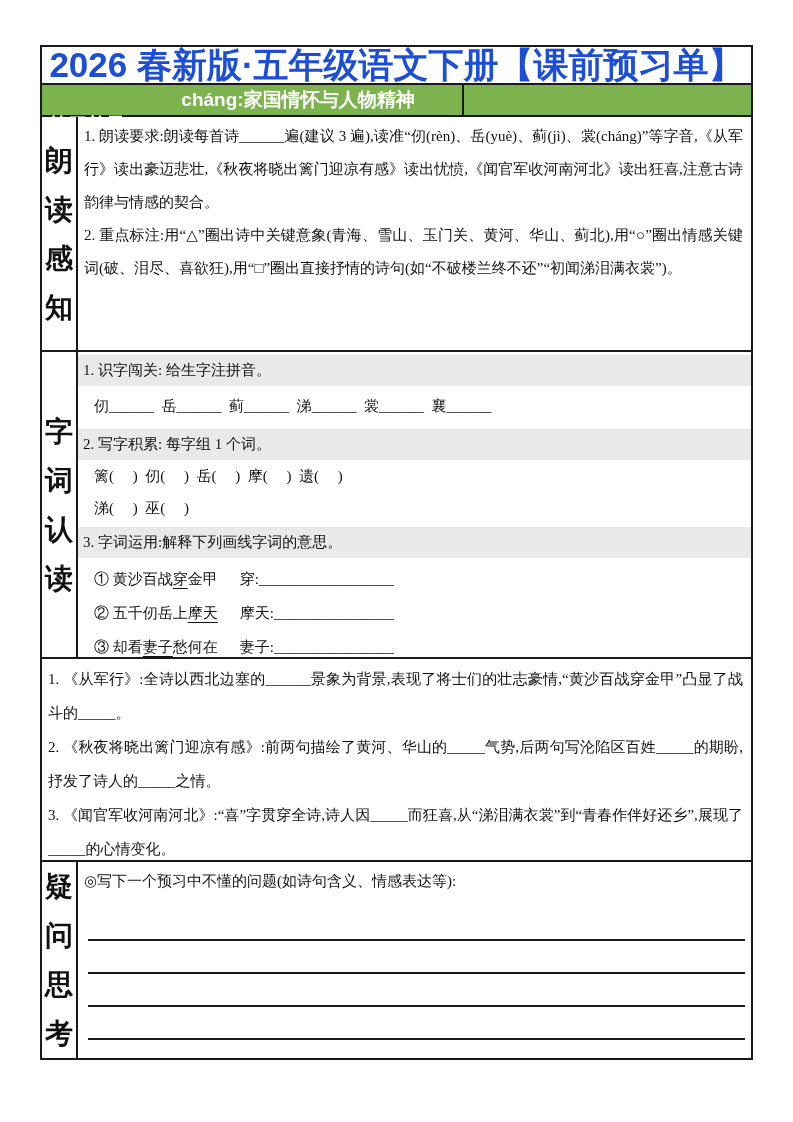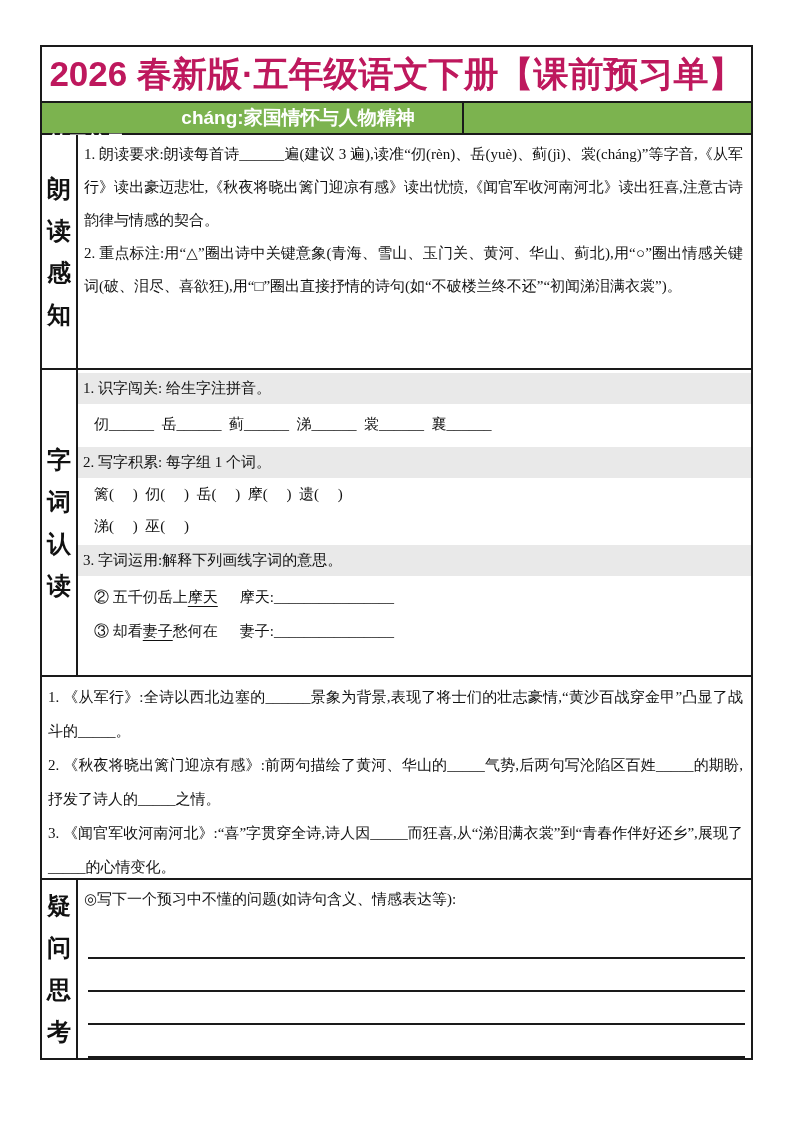--- a/index.html
+++ b/index.html
@@ -23,21 +23,21 @@
     height: 56px;
     display: flex;
     align-items: center;
     justify-content: center;
     overflow: hidden;
   }
   .title-row h1 {
     font-family: "Liberation Sans", "DejaVu Sans", sans-serif;
     font-size: 35px;
     font-weight: bold;
-    color: #be185d;
+    color: #1d4ed8;
     white-space: nowrap;
     letter-spacing: 0px;
   }
   
   .unit-bar {
     height: 34px;
     border-top: 2px solid #1a1a1a;
     border-bottom: 2px solid #1a1a1a;
     background: #7cb34f;
     display: flex;
@@ -65,21 +65,21 @@
   .sec-quest   { flex: 1; }
   .side-label {
     width: 36px;
     border-right: 2px solid #1a1a1a;
     display: flex;
     align-items: center;
     justify-content: center;
   }
   .side-label .vtext {
     width: 1em;
-    font-size: 24px;
+    font-size: 28px;
     font-weight: bold;
     line-height: 1.75;
     word-break: break-all;
     text-align: center;
     font-family: "Liberation Sans", "DejaVu Sans", sans-serif;
   }
   .content {
     flex: 1;
     min-width: 0;
     font-size: 15px;
@@ -156,20 +156,21 @@
         <div class="vtext">字词认读</div>
       </div>
       <div class="content">
         <div class="q-header">1. 识字闯关: 给生字注拼音。</div>
         <div class="fill-row row-pinyin">仞______  岳______  蓟______  涕______  裳______  襄______</div>
         <div class="q-header">2. 写字积累: 每字组 1 个词。</div>
         <div class="fill-row row-zuci">篱(     )  仞(     )  岳(     )  摩(     )  遗(     )</div>
         <div class="fill-row row-zuci">涕(     )  巫(     )</div>
         <div class="q-header">3. 字词运用:解释下列画线字词的意思。</div>
         <div class="word-items">
+          <div class="word-item"><span>① </span><span>黄沙百战</span><span class="u">穿</span><span>金甲</span><span class="ans">穿:</span><span>__________________</span></div>
           <div class="word-item"><span>② </span><span>五千仞岳上</span><span class="u">摩天</span><span></span><span class="ans">摩天:</span><span>________________</span></div>
           <div class="word-item"><span>③ </span><span>却看</span><span class="u">妻子</span><span>愁何在</span><span class="ans">妻子:</span><span>________________</span></div>
         </div>
       </div>
     </div>
 
     <div class="section sec-comp">
       <div class="content">
         <div class="para-block">
           <p>1. 《从军行》:全诗以西北边塞的______景象为背景,表现了将士们的壮志豪情,“黄沙百战穿金甲”凸显了战斗的_____。</p>

